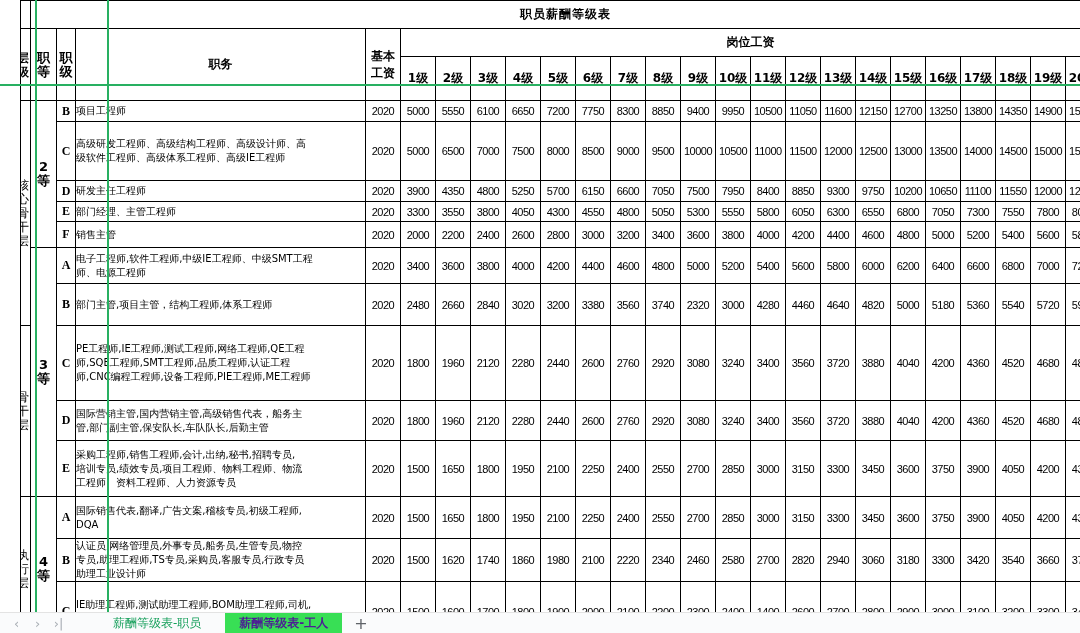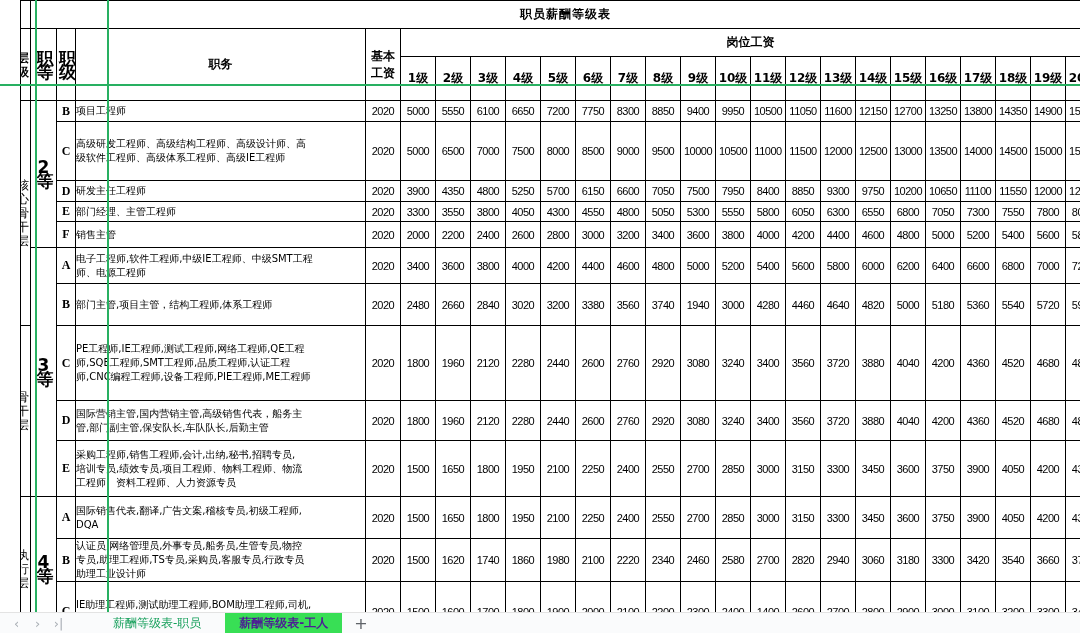--- a/index.html
+++ b/index.html
@@ -6,21 +6,21 @@
   body{width:1080px;height:633px;overflow:hidden;font-family:"DejaVu Sans","Liberation Sans",sans-serif;color:#000;}
   .sheet{position:relative;width:1080px;height:612px;overflow:hidden;background:#fff;padding-left:20px;}
   table.grid{border-collapse:collapse;table-layout:fixed;width:1080px;}
   .grid th,.grid td{border:1px solid #000;padding:0;overflow:hidden;vertical-align:middle;}
   .title-cell{border:none;border-bottom:1px solid #000;text-align:center;font-weight:bold;font-size:16px;height:27px;letter-spacing:1px;}
   .corner-cell{border:none;border-right:1px solid #000;border-bottom:1px solid #000;}
   .h1{height:28px;} .h2{height:44px;}
   .grid thead th{font-weight:bold;font-size:12px;text-align:center;}
   .pre{white-space:pre-line;}
   .vclip{width:12px;margin-left:-4px;word-break:break-all;line-height:14px;font-size:12px;text-align:center;}
-  .stack{width:14px;margin:0 auto;word-break:break-all;line-height:14px;font-size:17px;text-align:center;font-weight:bold;}
+  .stack{width:14px;margin:0 auto;word-break:break-all;line-height:14px;font-size:13px;text-align:center;font-weight:bold;}
   .layer-cell{overflow:hidden;margin-top:36px;}
   .grade-low{vertical-align:bottom;}
   .rank-cell{font-family:"Liberation Serif","DejaVu Serif",serif;font-weight:bold;font-size:12px;text-align:center;}
   .pos-cell{font-size:10px;line-height:14px;padding:1px 2px 1px 3px;white-space:pre-line;text-align:left;}
   .num{font-size:11px;letter-spacing:-0.5px;text-align:center;font-family:"Liberation Sans",sans-serif;}
   .vline{position:absolute;top:0;height:612px;width:2px;background:var(--freeze-line,#28b061);z-index:5;}
   .hline{position:absolute;left:0;width:1080px;height:2px;background:var(--freeze-line,#28b061);z-index:5;}
   .tabbar{height:21px;display:flex;align-items:center;background:#fafbfc;border-top:1px solid #e3e3e3;font-size:12px;}
   .navgroup{display:flex;align-items:center;padding-left:6px;}
   .navbtn{color:#a8aeb4;width:21px;text-align:center;font-size:13px;line-height:21px;}
@@ -252,21 +252,21 @@
           <td class="pos-cell">部门主管,项目主管，结构工程师,体系工程师</td>
           <td class="num">2020</td>
           <td class="num">2480</td>
           <td class="num">2660</td>
           <td class="num">2840</td>
           <td class="num">3020</td>
           <td class="num">3200</td>
           <td class="num">3380</td>
           <td class="num">3560</td>
           <td class="num">3740</td>
-          <td class="num">1940</td>
+          <td class="num">2320</td>
           <td class="num">3000</td>
           <td class="num">4280</td>
           <td class="num">4460</td>
           <td class="num">4640</td>
           <td class="num">4820</td>
           <td class="num">5000</td>
           <td class="num">5180</td>
           <td class="num">5360</td>
           <td class="num">5540</td>
           <td class="num">5720</td>

